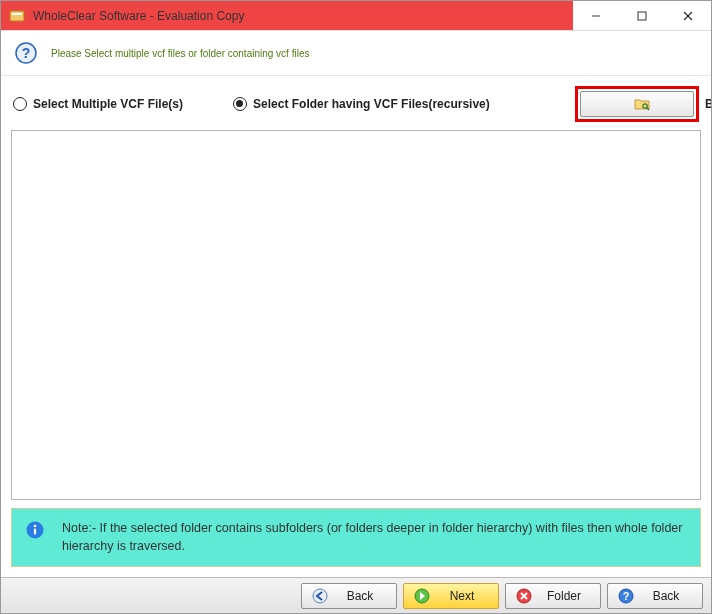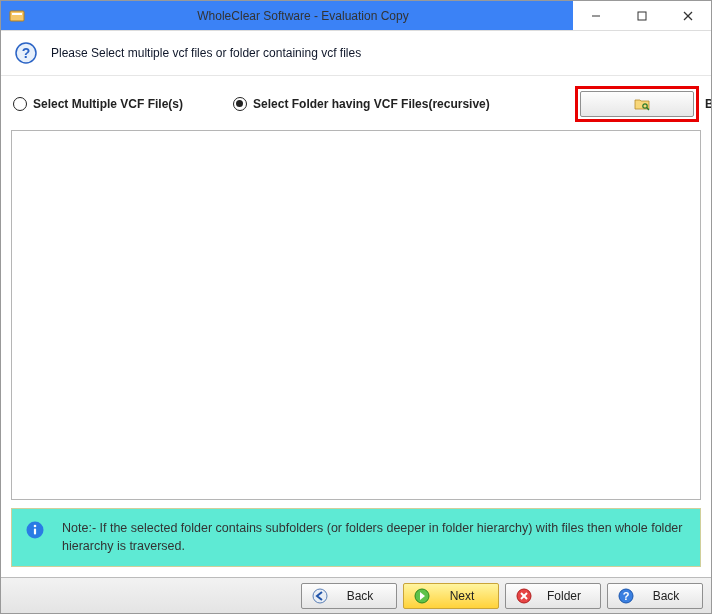--- a/index.html
+++ b/index.html
@@ -10,25 +10,24 @@
     width: 712px;
     height: 614px;
     overflow: hidden;
     border: 1px solid #999;
     display: flex;
     flex-direction: column;
   }
   
   .titlebar {
     height: 30px;
-    background: #3b82f6;
+    background: #ef4444;
     display: flex;
     align-items: center;
     border-bottom: 1px solid #ddd;
-    text-align: center;
   }
   .titlebar .app-icon {
     width: 16px; height: 16px;
     margin: 0 8px;
     display: inline-flex;
   }
   .titlebar .title-text {
     flex: 1;
     color: #333;
     font-size: 12px;
@@ -56,22 +55,22 @@
     align-items: center;
     padding: 0 14px;
     gap: 14px;
     background: #fff;
   }
   .help-circle {
     width: 22px; height: 22px;
     display: flex;
   }
   .header-row .instruction {
-    color: #0f172a;
-    font-size: 12px;
+    color: #4d7c0f;
+    font-size: 10px;
   }
 
   
   .options-row {
     display: flex;
     align-items: center;
     padding: 10px 12px 8px 12px;
     gap: 24px;
     border-top: 1px solid #e6e6e6;
   }

